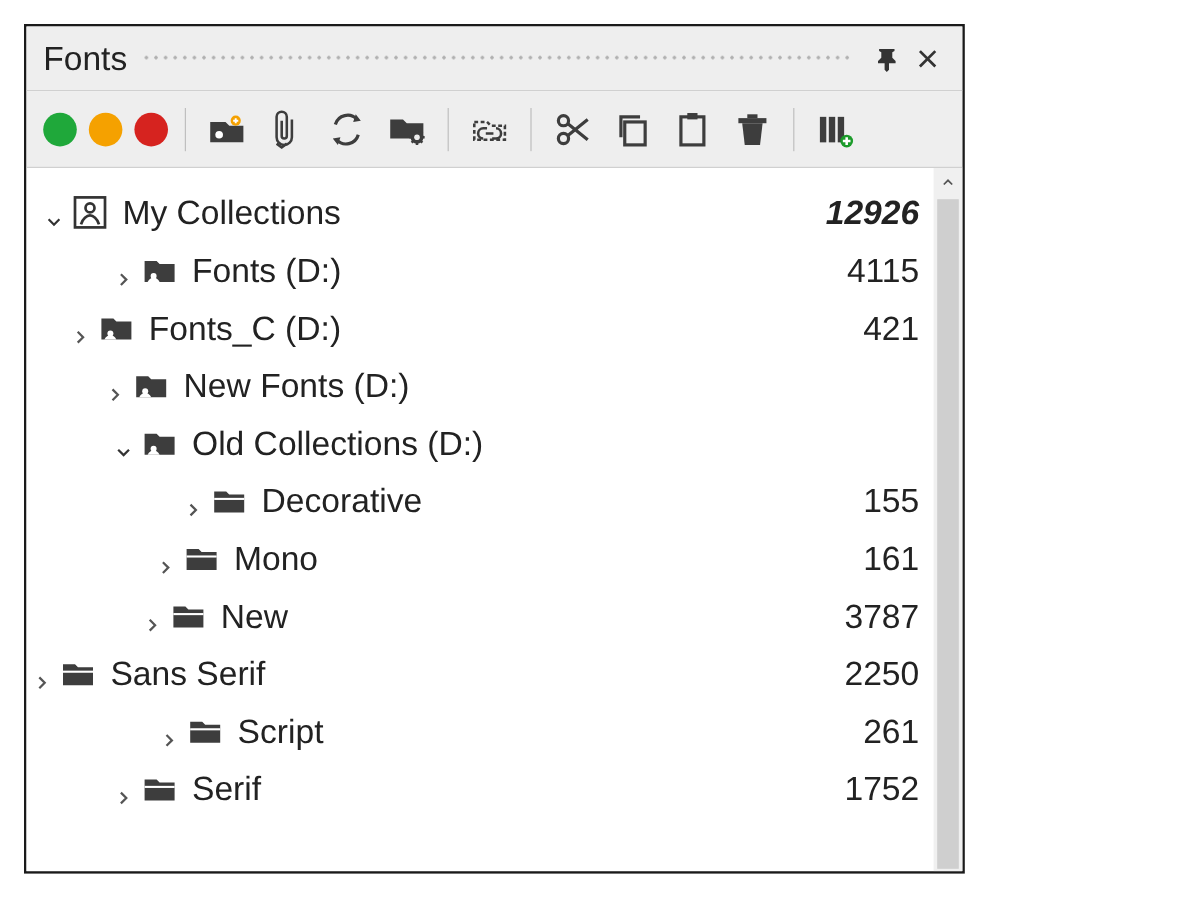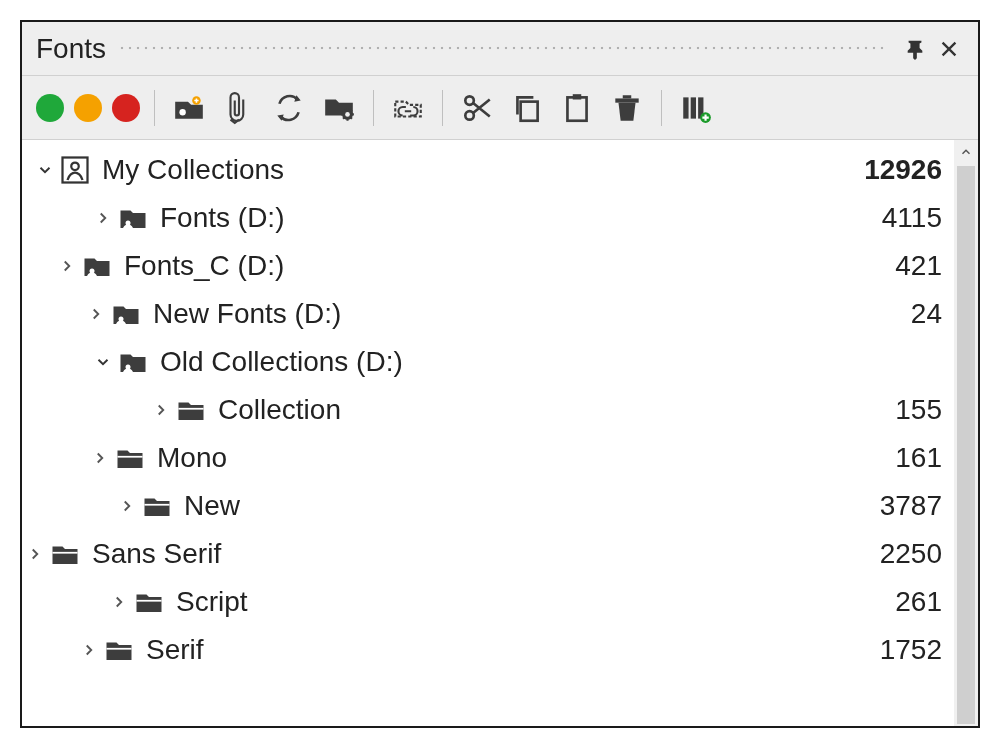--- a/index.html
+++ b/index.html
@@ -2,21 +2,21 @@
 <html><head>
 <meta charset="utf-8">
 <style>
   * { box-sizing: border-box; margin: 0; padding: 0; }
   body {
     font-family: "Segoe UI", Tahoma, Arial, sans-serif;
     background: #fff;
     padding: 20px;
   }
   .panel {
-    width: 960px;
+    width: 784px;
     height: 708px;
     border: 2px solid #1a1a1a;
     background: #fff;
     display: flex;
     flex-direction: column;
     overflow: hidden;
   }
   .titlebar {
     background: #eeeeee;
     display: flex;
@@ -86,41 +86,41 @@
     display:flex;
     background:#fff;
   }
   .tree {
     flex:1;
     padding: 6px 0;
     overflow:hidden;
   }
   .row {
     display:flex;
-    align-items:center;
+    align-items:flex-end;
     height:48px;
     padding-right:12px;
     font-size:28px;
     color:#222;
     cursor:pointer;
   }
   .tw {
     width:26px;
     color:#555;
     display:flex;align-items:center;justify-content:center;
   }
   .tw svg{width:18px;height:18px;}
   .icon {
     width:34px;height:34px;margin-right:10px;
     display:flex;align-items:center;justify-content:center;
   }
   .icon svg{width:30px;height:30px;}
   .label { flex:1; }
   .count { text-align:right; min-width:110px; font-size:28px; color:#222; }
-  .bold { font-weight:700; }
+  .bold { font-weight:700;font-style:italic; }
   .scroll {
     width:24px;
     background:#f0f0f0;
     display:flex;
     flex-direction:column;
     align-items:center;
   }
   .scroll-up {
     width:24px;height:24px;
     display:flex;align-items:center;justify-content:center;
@@ -298,21 +298,20 @@
             </svg>
           </span>
         <span class="icon">
             <svg viewBox="0 0 24 24">
               <path d="M2 6h8l2 2h10v12H2z" fill="#3d3d3d"></path>
               <circle cx="8" cy="16" r="2" fill="#fff"></circle>
               <path d="M4 20c1-2 2.5-3 4-3s3 1 4 3" fill="#fff"></path>
             </svg>
           </span>
         <span class="label">New Fonts (D:)</span>
-        <span class="count">24</span>
       </div>
 
       <div class="row" style="padding-left:68px">
         <span class="tw">
             <svg viewBox="0 0 24 24">
               <path d="M6 9l6 6 6-6" fill="none" stroke="#333" stroke-width="2.5"></path>
             </svg>
           </span>
         <span class="icon">
             <svg viewBox="0 0 24 24">
@@ -331,25 +330,25 @@
               <path d="M9 6l6 6-6 6" fill="none" stroke="#555" stroke-width="2.5"></path>
             </svg>
           </span>
         <span class="icon">
             <svg viewBox="0 0 24 24">
               <path d="M2 6h8l2 2h10v3H2z" fill="#3d3d3d"></path>
               <path d="M2 11h20v9H2z" fill="#3d3d3d"></path>
               <rect x="2" y="10.3" width="20" height="1.4" fill="#fff"></rect>
             </svg>
           </span>
-        <span class="label">Collection</span>
+        <span class="label">Decorative</span>
         <span class="count">155</span>
       </div>
 
-      <div class="row" style="padding-left:65px">
+      <div class="row" style="padding-left:103px">
         <span class="tw">
             <svg viewBox="0 0 24 24">
               <path d="M9 6l6 6-6 6" fill="none" stroke="#555" stroke-width="2.5"></path>
             </svg>
           </span>
         <span class="icon">
             <svg viewBox="0 0 24 24">
               <path d="M2 6h8l2 2h10v3H2z" fill="#3d3d3d"></path>
               <path d="M2 11h20v9H2z" fill="#3d3d3d"></path>
               <rect x="2" y="10.3" width="20" height="1.4" fill="#fff"></rect>
@@ -386,38 +385,38 @@
             <svg viewBox="0 0 24 24">
               <path d="M2 6h8l2 2h10v3H2z" fill="#3d3d3d"></path>
               <path d="M2 11h20v9H2z" fill="#3d3d3d"></path>
               <rect x="2" y="10.3" width="20" height="1.4" fill="#fff"></rect>
             </svg>
           </span>
         <span class="label">Sans Serif</span>
         <span class="count">2250</span>
       </div>
 
-      <div class="row" style="padding-left:84px">
+      <div class="row" style="padding-left:106px">
         <span class="tw">
             <svg viewBox="0 0 24 24">
               <path d="M9 6l6 6-6 6" fill="none" stroke="#555" stroke-width="2.5"></path>
             </svg>
           </span>
         <span class="icon">
             <svg viewBox="0 0 24 24">
               <path d="M2 6h8l2 2h10v3H2z" fill="#3d3d3d"></path>
               <path d="M2 11h20v9H2z" fill="#3d3d3d"></path>
               <rect x="2" y="10.3" width="20" height="1.4" fill="#fff"></rect>
             </svg>
           </span>
         <span class="label">Script</span>
         <span class="count">261</span>
       </div>
 
-      <div class="row" style="padding-left:54px">
+      <div class="row" style="padding-left:68px">
         <span class="tw">
             <svg viewBox="0 0 24 24">
               <path d="M9 6l6 6-6 6" fill="none" stroke="#555" stroke-width="2.5"></path>
             </svg>
           </span>
         <span class="icon">
             <svg viewBox="0 0 24 24">
               <path d="M2 6h8l2 2h10v3H2z" fill="#3d3d3d"></path>
               <path d="M2 11h20v9H2z" fill="#3d3d3d"></path>
               <rect x="2" y="10.3" width="20" height="1.4" fill="#fff"></rect>

